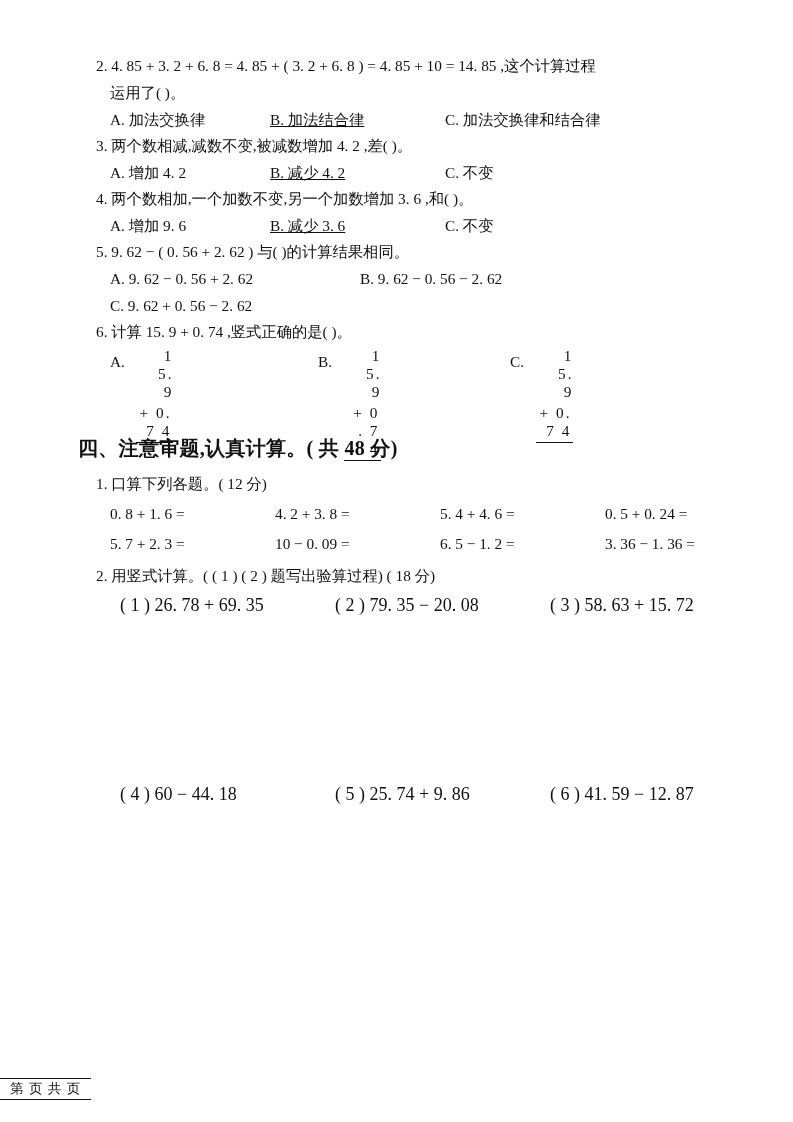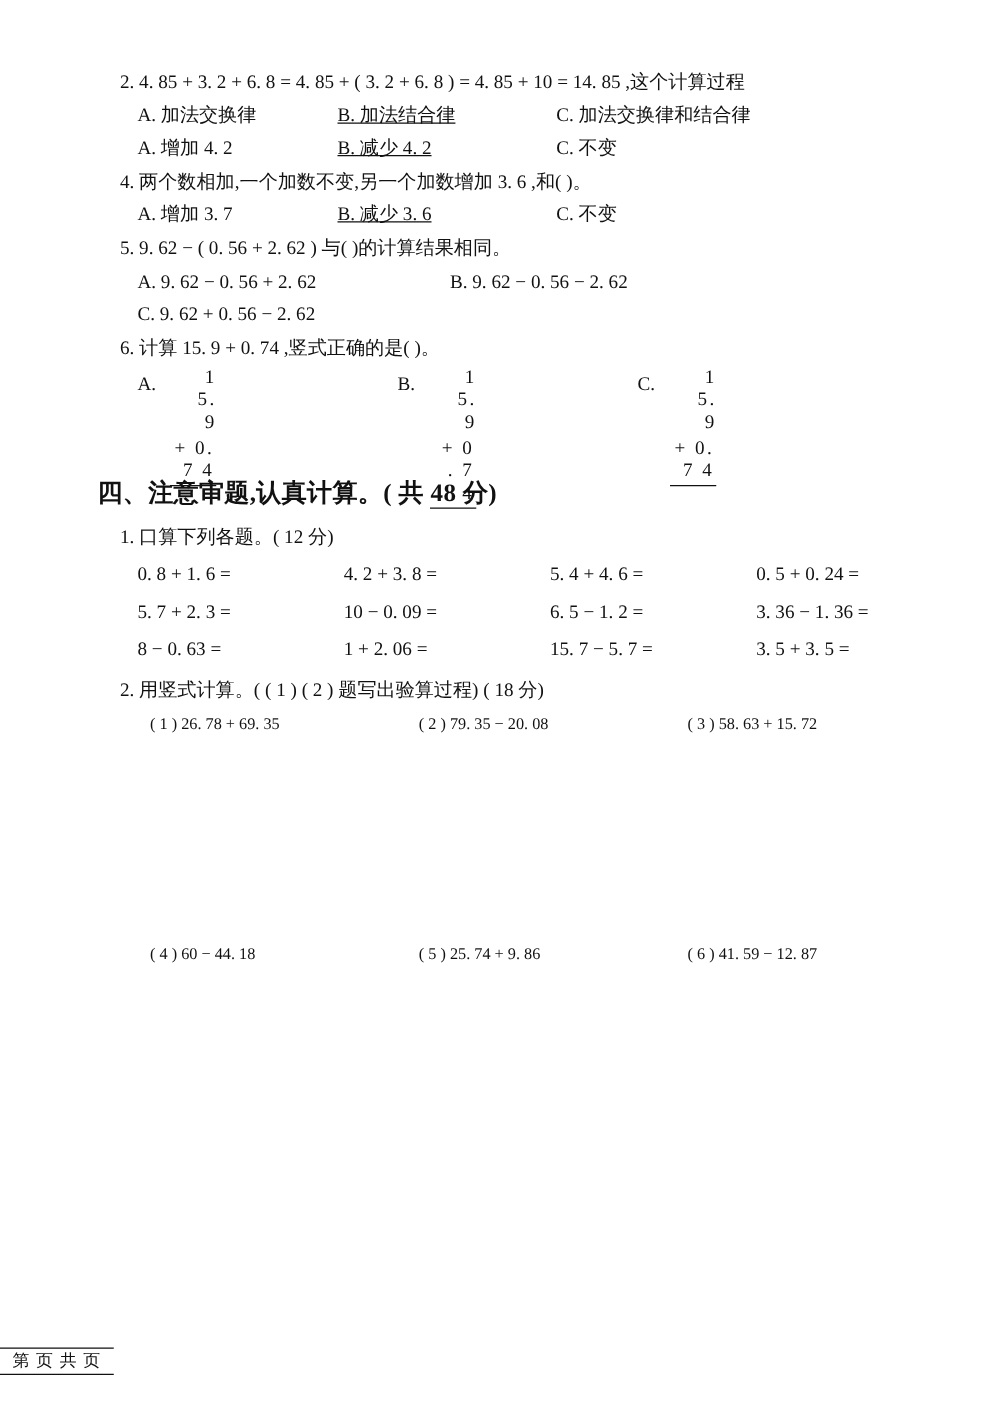--- a/index.html
+++ b/index.html
@@ -94,21 +94,21 @@
   }
   .calc-grid .cell {
     display: inline-block;
     width: 165px;
     white-space: nowrap;
   }
   .calc-grid .cell.last { width: auto; }
 
   .vert-ex {
     padding-left: 60px;
-    font-size: 13px;
+    font-size: 18px;
   }
   .vert-ex .cell {
     display: inline-block;
     width: 215px;
     white-space: nowrap;
   }
   .vert-ex .cell.last { width: auto; }
 
   .spacer-big { height: 168px; }
 
@@ -127,31 +127,33 @@
     border-bottom: 1px solid #111;
     padding: 1px 10px;
   }
 </style>
 </head>
 <body>
 
 <div class="page">
 
   <div class="q indent1">2. 4. 85 + 3. 2 + 6. 8 = 4. 85 + ( 3. 2 + 6. 8 ) = 4. 85 + 10 = 14. 85 ,这个计算过程</div>
+  <div class="q indent2">运用了(        )。</div>
   <div class="opts">
     <span class="opt w1">A. 加法交换律</span><span class="opt w2">B. 加法结合律</span><span class="opt">C. 加法交换律和结合律</span>
   </div>
 
+  <div class="q indent1">3. 两个数相减,减数不变,被减数增加 4. 2 ,差(        )。</div>
   <div class="opts">
     <span class="opt w1">A. 增加 4. 2</span><span class="opt w2">B. 减少 4. 2</span><span class="opt">C. 不变</span>
   </div>
 
   <div class="q indent1">4. 两个数相加,一个加数不变,另一个加数增加 3. 6 ,和(        )。</div>
   <div class="opts">
-    <span class="opt w1">A. 增加 3. 7</span><span class="opt w2">B. 减少 3. 6</span><span class="opt">C. 不变</span>
+    <span class="opt w1">A. 增加 9. 6</span><span class="opt w2">B. 减少 3. 6</span><span class="opt">C. 不变</span>
   </div>
 
   <div class="q indent1">5. 9. 62 − ( 0. 56 + 2. 62 ) 与(        )的计算结果相同。</div>
   <div class="opts">
     <span class="opt w3">A. 9. 62 − 0. 56 + 2. 62</span><span class="opt">B. 9. 62 − 0. 56 − 2. 62</span>
   </div>
   <div class="opts">
     <span class="opt">C. 9. 62 + 0. 56 − 2. 62</span>
   </div>
 
@@ -183,23 +185,20 @@
   <div class="section-head">四、注意审题,认真计算。( 共 48 分)</div>
 
   <div class="q indent1">1. 口算下列各题。( 12 分)</div>
   <div class="calc-grid">
     <div>
       <span class="cell">0. 8 + 1. 6 =</span><span class="cell">4. 2 + 3. 8 =</span><span class="cell">5. 4 + 4. 6 =</span><span class="cell last">0. 5 + 0. 24 =</span>
     </div>
     <div>
       <span class="cell">5. 7 + 2. 3 =</span><span class="cell">10 − 0. 09 =</span><span class="cell">6. 5 − 1. 2 =</span><span class="cell last">3. 36 − 1. 36 =</span>
     </div>
-    <div>
-      <span class="cell">8 − 0. 63 =</span><span class="cell">1 + 2. 06 =</span><span class="cell">15. 7 − 5. 7 =</span><span class="cell last">3. 5 + 3. 5 =</span>
-    </div>
   </div>
 
   <div class="q indent1" style="margin-top:6px;">2. 用竖式计算。( ( 1 ) ( 2 ) 题写出验算过程) ( 18 分)</div>
   <div class="vert-ex" style="margin-top:6px;">
     <span class="cell">( 1 ) 26. 78 + 69. 35</span><span class="cell">( 2 ) 79. 35 − 20. 08</span><span class="cell last">( 3 ) 58. 63 + 15. 72</span>
   </div>
 
   <div class="spacer-big"></div>
 
   <div class="vert-ex">

